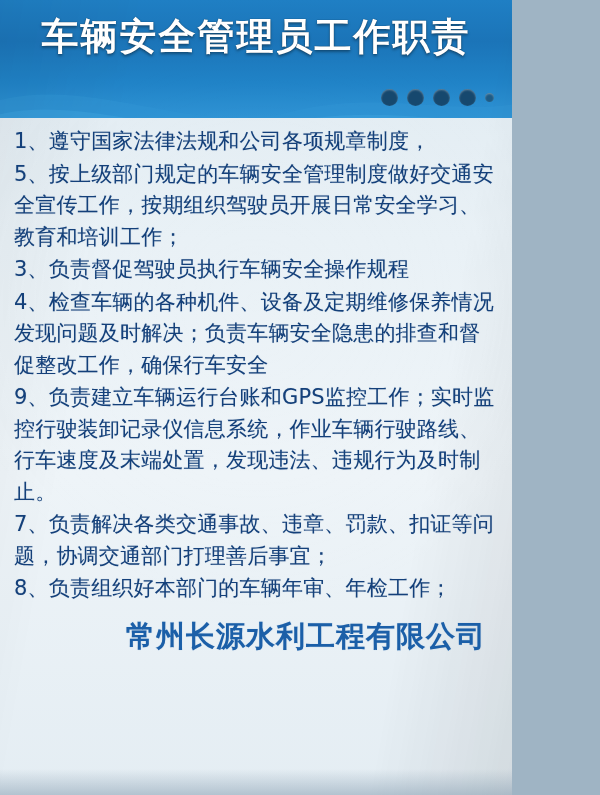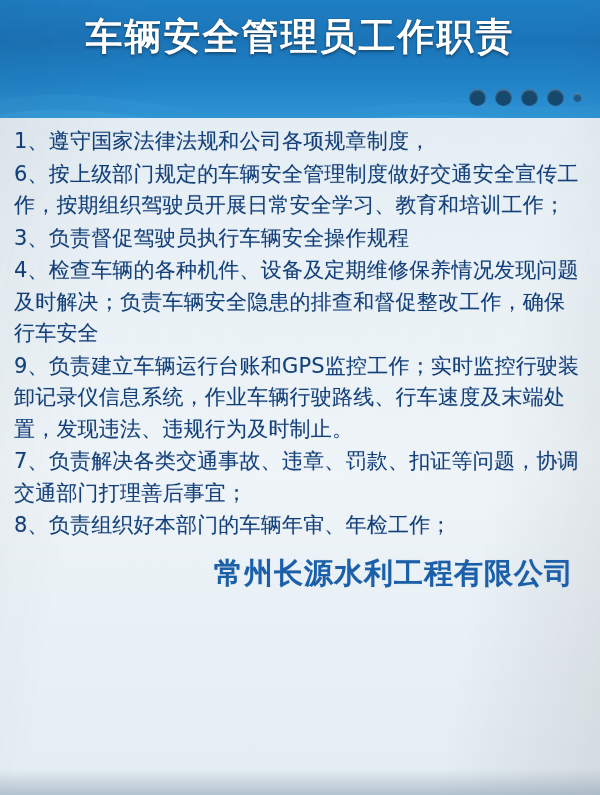--- a/index.html
+++ b/index.html
@@ -9,21 +9,21 @@
   body {
     width: 600px;
     height: 795px;
     background: #9fb4c4;
     font-family: "DejaVu Sans", "Liberation Sans", sans-serif;
     overflow: hidden;
   }
 
   .poster {
     position: relative;
-    width: 600px;
+    width: 512px;
     height: 795px;
     background: linear-gradient(180deg, #dfeaf1 0%, #e9f1f6 30%, #eef4f8 60%, #e4edf3 100%);
     box-sizing: border-box;
     overflow: hidden;
   }
 
   
   .poster::after {
     content: "";
     position: absolute;
@@ -147,21 +147,21 @@
       <span class="dot"></span>
       <span class="dot"></span>
       <span class="dot"></span>
       <span class="dot"></span>
       <span class="dot small"></span>
     </div>
   </div>
 
   <div class="content">
     <p class="line item">1、遵守国家法律法规和公司各项规章制度，</p>
-    <p class="line item">6、按上级部门规定的车辆安全管理制度做好交通安全宣传工作，按期组织驾驶员开展日常安全学习、教育和培训工作；</p>
+    <p class="line item">5、按上级部门规定的车辆安全管理制度做好交通安全宣传工作，按期组织驾驶员开展日常安全学习、教育和培训工作；</p>
     <p class="line item">3、负责督促驾驶员执行车辆安全操作规程</p>
     <p class="line item">4、检查车辆的各种机件、设备及定期维修保养情况发现问题及时解决；负责车辆安全隐患的排查和督促整改工作，确保行车安全</p>
     <p class="line item">9、负责建立车辆运行台账和GPS监控工作；实时监控行驶装卸记录仪信息系统，作业车辆行驶路线、行车速度及末端处置，发现违法、违规行为及时制止。</p>
     <p class="line item">7、负责解决各类交通事故、违章、罚款、扣证等问题，协调交通部门打理善后事宜；</p>
     <p class="line item">8、负责组织好本部门的车辆年审、年检工作；</p>
 
     <div class="signature">常州长源水利工程有限公司</div>
   </div>
 
   <div class="bottom-edge"></div>

